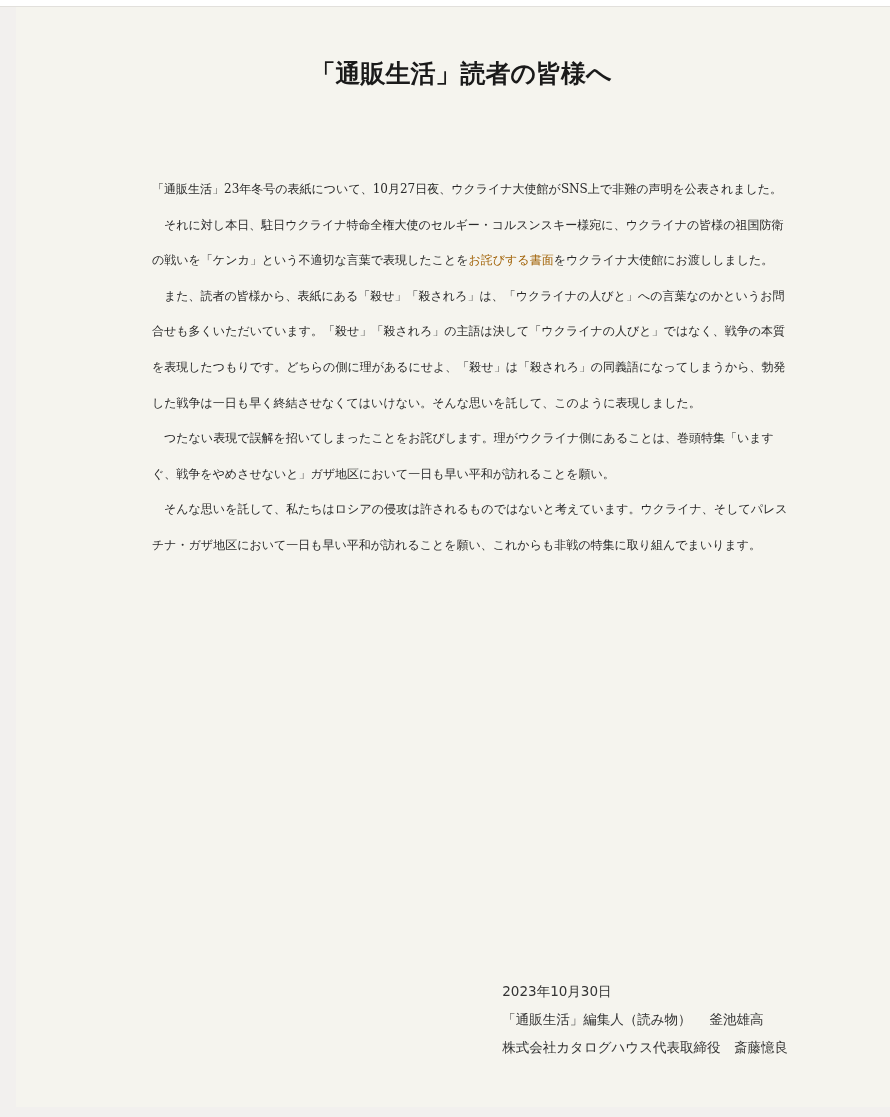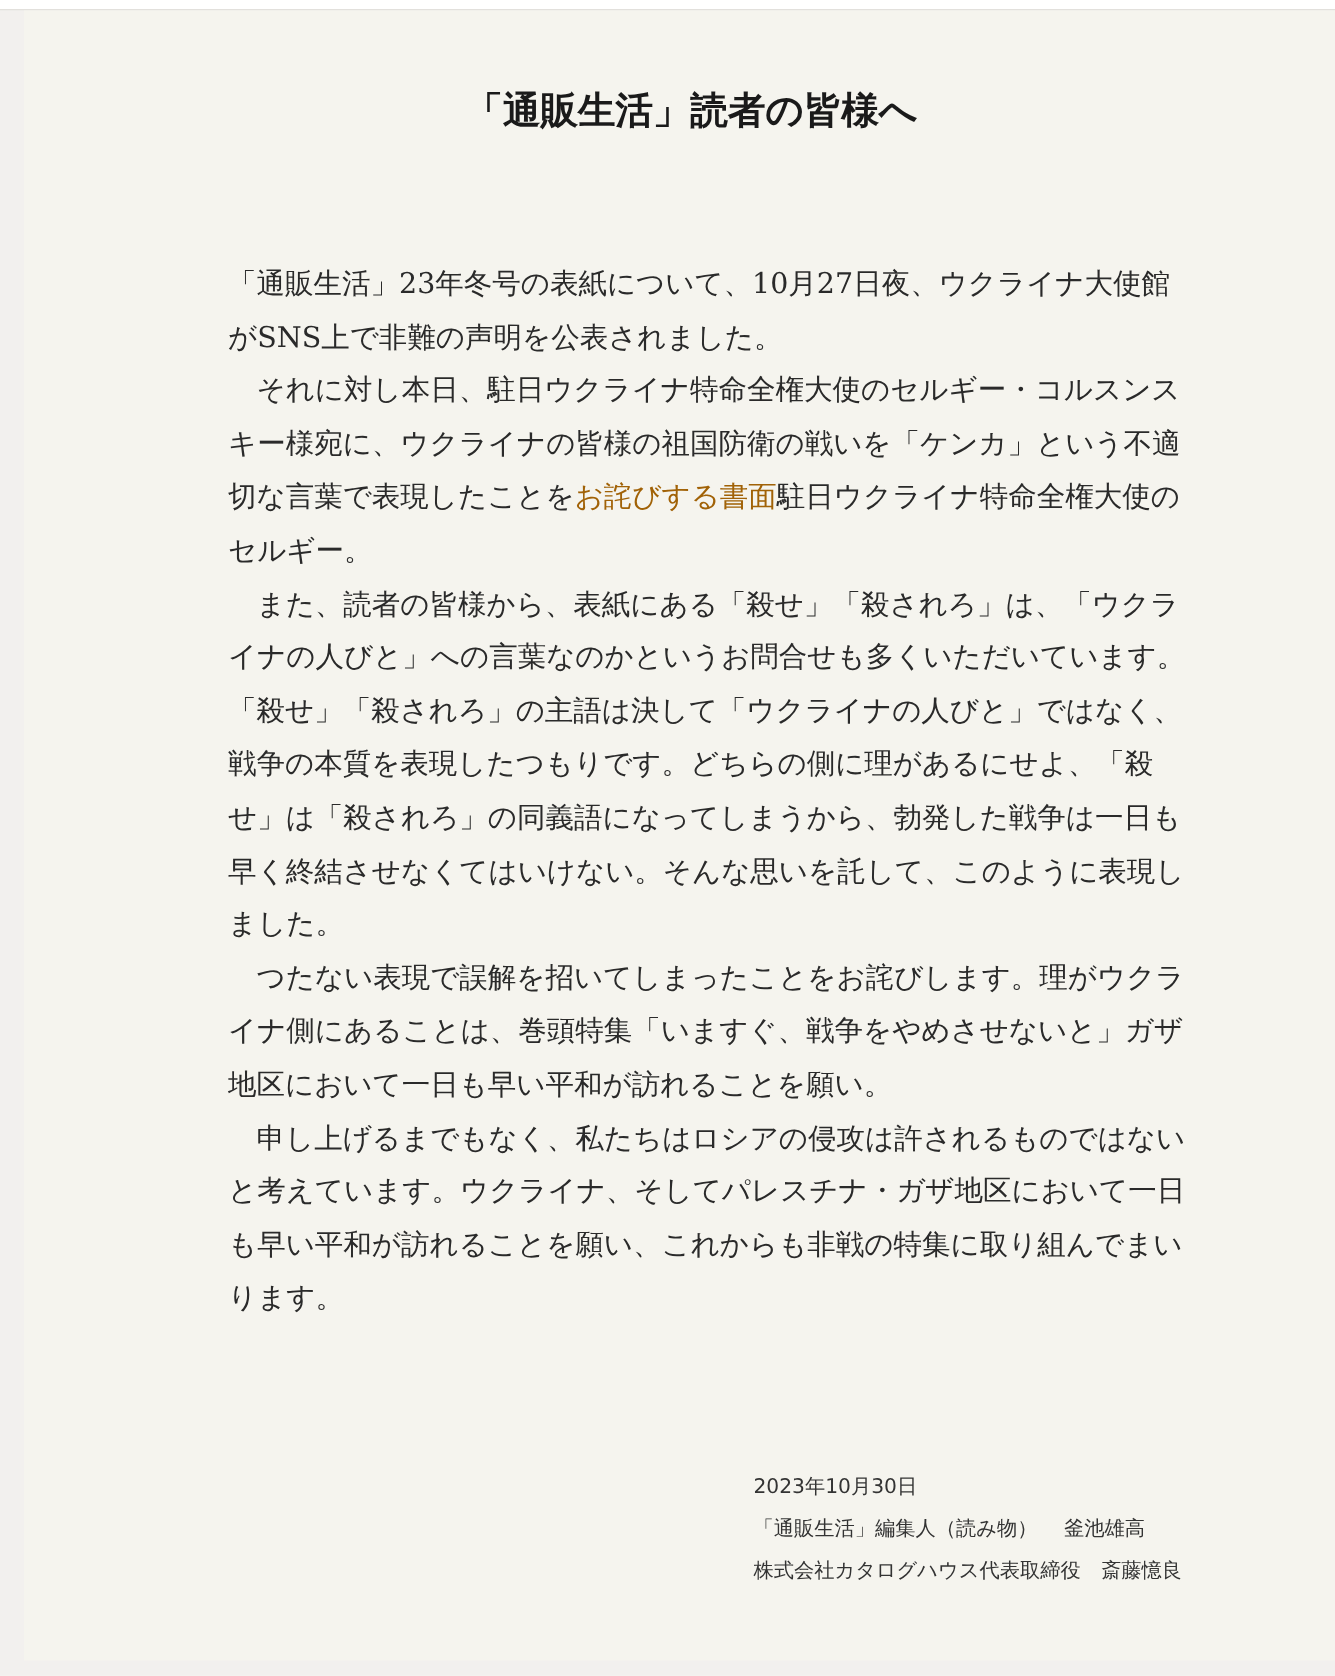--- a/index.html
+++ b/index.html
@@ -20,21 +20,21 @@
   }
   .heading {
     position: absolute; left: 0; top: 50px; width: 890px; text-align: center;
     font-family: "DejaVu Sans", sans-serif; color: #1a1a1a; font-weight: bold;
   }
   .title { font-size: 25px; line-height: 34px; letter-spacing: 0px; }
   .subtitle { font-size: 20px; line-height: 32px; margin-top: 0px; }
   .body {
     position: absolute; left: 136px; top: 165px; width: 640px;
     font-family: "DejaVu Serif", serif; color: #2a2a2a;
-    font-size: 19px; line-height: 35.6px;
+    font-size: 12px; line-height: 35.6px;
   }
   .body p { margin: 0; text-indent: 1em; }
   .body p.first { text-indent: 0; }
   .body a { color: #a16207; text-decoration: none; }
   .sig {
     position: absolute; right: 118px; top: 970px; text-align: left;
     font-family: "DejaVu Sans", sans-serif; color: #333333;
     font-size: 13.5px; line-height: 28px;
   }
   .sig .line { white-space: pre; }
@@ -44,24 +44,24 @@
 
 <div class="topbar"></div>
 
 <div class="page">
   <div class="heading">
     <div class="title">「通販生活」読者の皆様へ</div>
   </div>
 
   <div class="body">
     <p class="first">「通販生活」23年冬号の表紙について、10月27日夜、ウクライナ大使館がSNS上で非難の声明を公表されました。</p>
-    <p><span>それに対し本日、駐日ウクライナ特命全権大使のセルギー・コルスンスキー様宛に、ウクライナの皆様の祖国防衛の戦いを「ケンカ」という不適切な言葉で表現したことを</span><a href="#">お詫びする書面</a><span>駐日ウクライナ特命全権大使のセルギー。</span></p>
+    <p><span>それに対し本日、駐日ウクライナ特命全権大使のセルギー・コルスンスキー様宛に、ウクライナの皆様の祖国防衛の戦いを「ケンカ」という不適切な言葉で表現したことを</span><a href="#">お詫びする書面</a><span>をウクライナ大使館にお渡ししました。</span></p>
     <p>また、読者の皆様から、表紙にある「殺せ」「殺されろ」は、「ウクライナの人びと」への言葉なのかというお問合せも多くいただいています。「殺せ」「殺されろ」の主語は決して「ウクライナの人びと」ではなく、戦争の本質を表現したつもりです。どちらの側に理があるにせよ、「殺せ」は「殺されろ」の同義語になってしまうから、勃発した戦争は一日も早く終結させなくてはいけない。そんな思いを託して、このように表現しました。</p>
     <p>つたない表現で誤解を招いてしまったことをお詫びします。理がウクライナ側にあることは、巻頭特集「いますぐ、戦争をやめさせないと」ガザ地区において一日も早い平和が訪れることを願い。</p>
-    <p>申し上げるまでもなく、私たちはロシアの侵攻は許されるものではないと考えています。ウクライナ、そしてパレスチナ・ガザ地区において一日も早い平和が訪れることを願い、これからも非戦の特集に取り組んでまいります。</p>
+    <p>そんな思いを託して、私たちはロシアの侵攻は許されるものではないと考えています。ウクライナ、そしてパレスチナ・ガザ地区において一日も早い平和が訪れることを願い、これからも非戦の特集に取り組んでまいります。</p>
   </div>
 
   <div class="sig">
     <div class="line">2023年10月30日</div>
     <div class="line">「通販生活」編集人（読み物）　 釜池雄高</div>
     <div class="line">株式会社カタログハウス代表取締役　斎藤憶良</div>
   </div>
 </div>
 
 </body></html>

